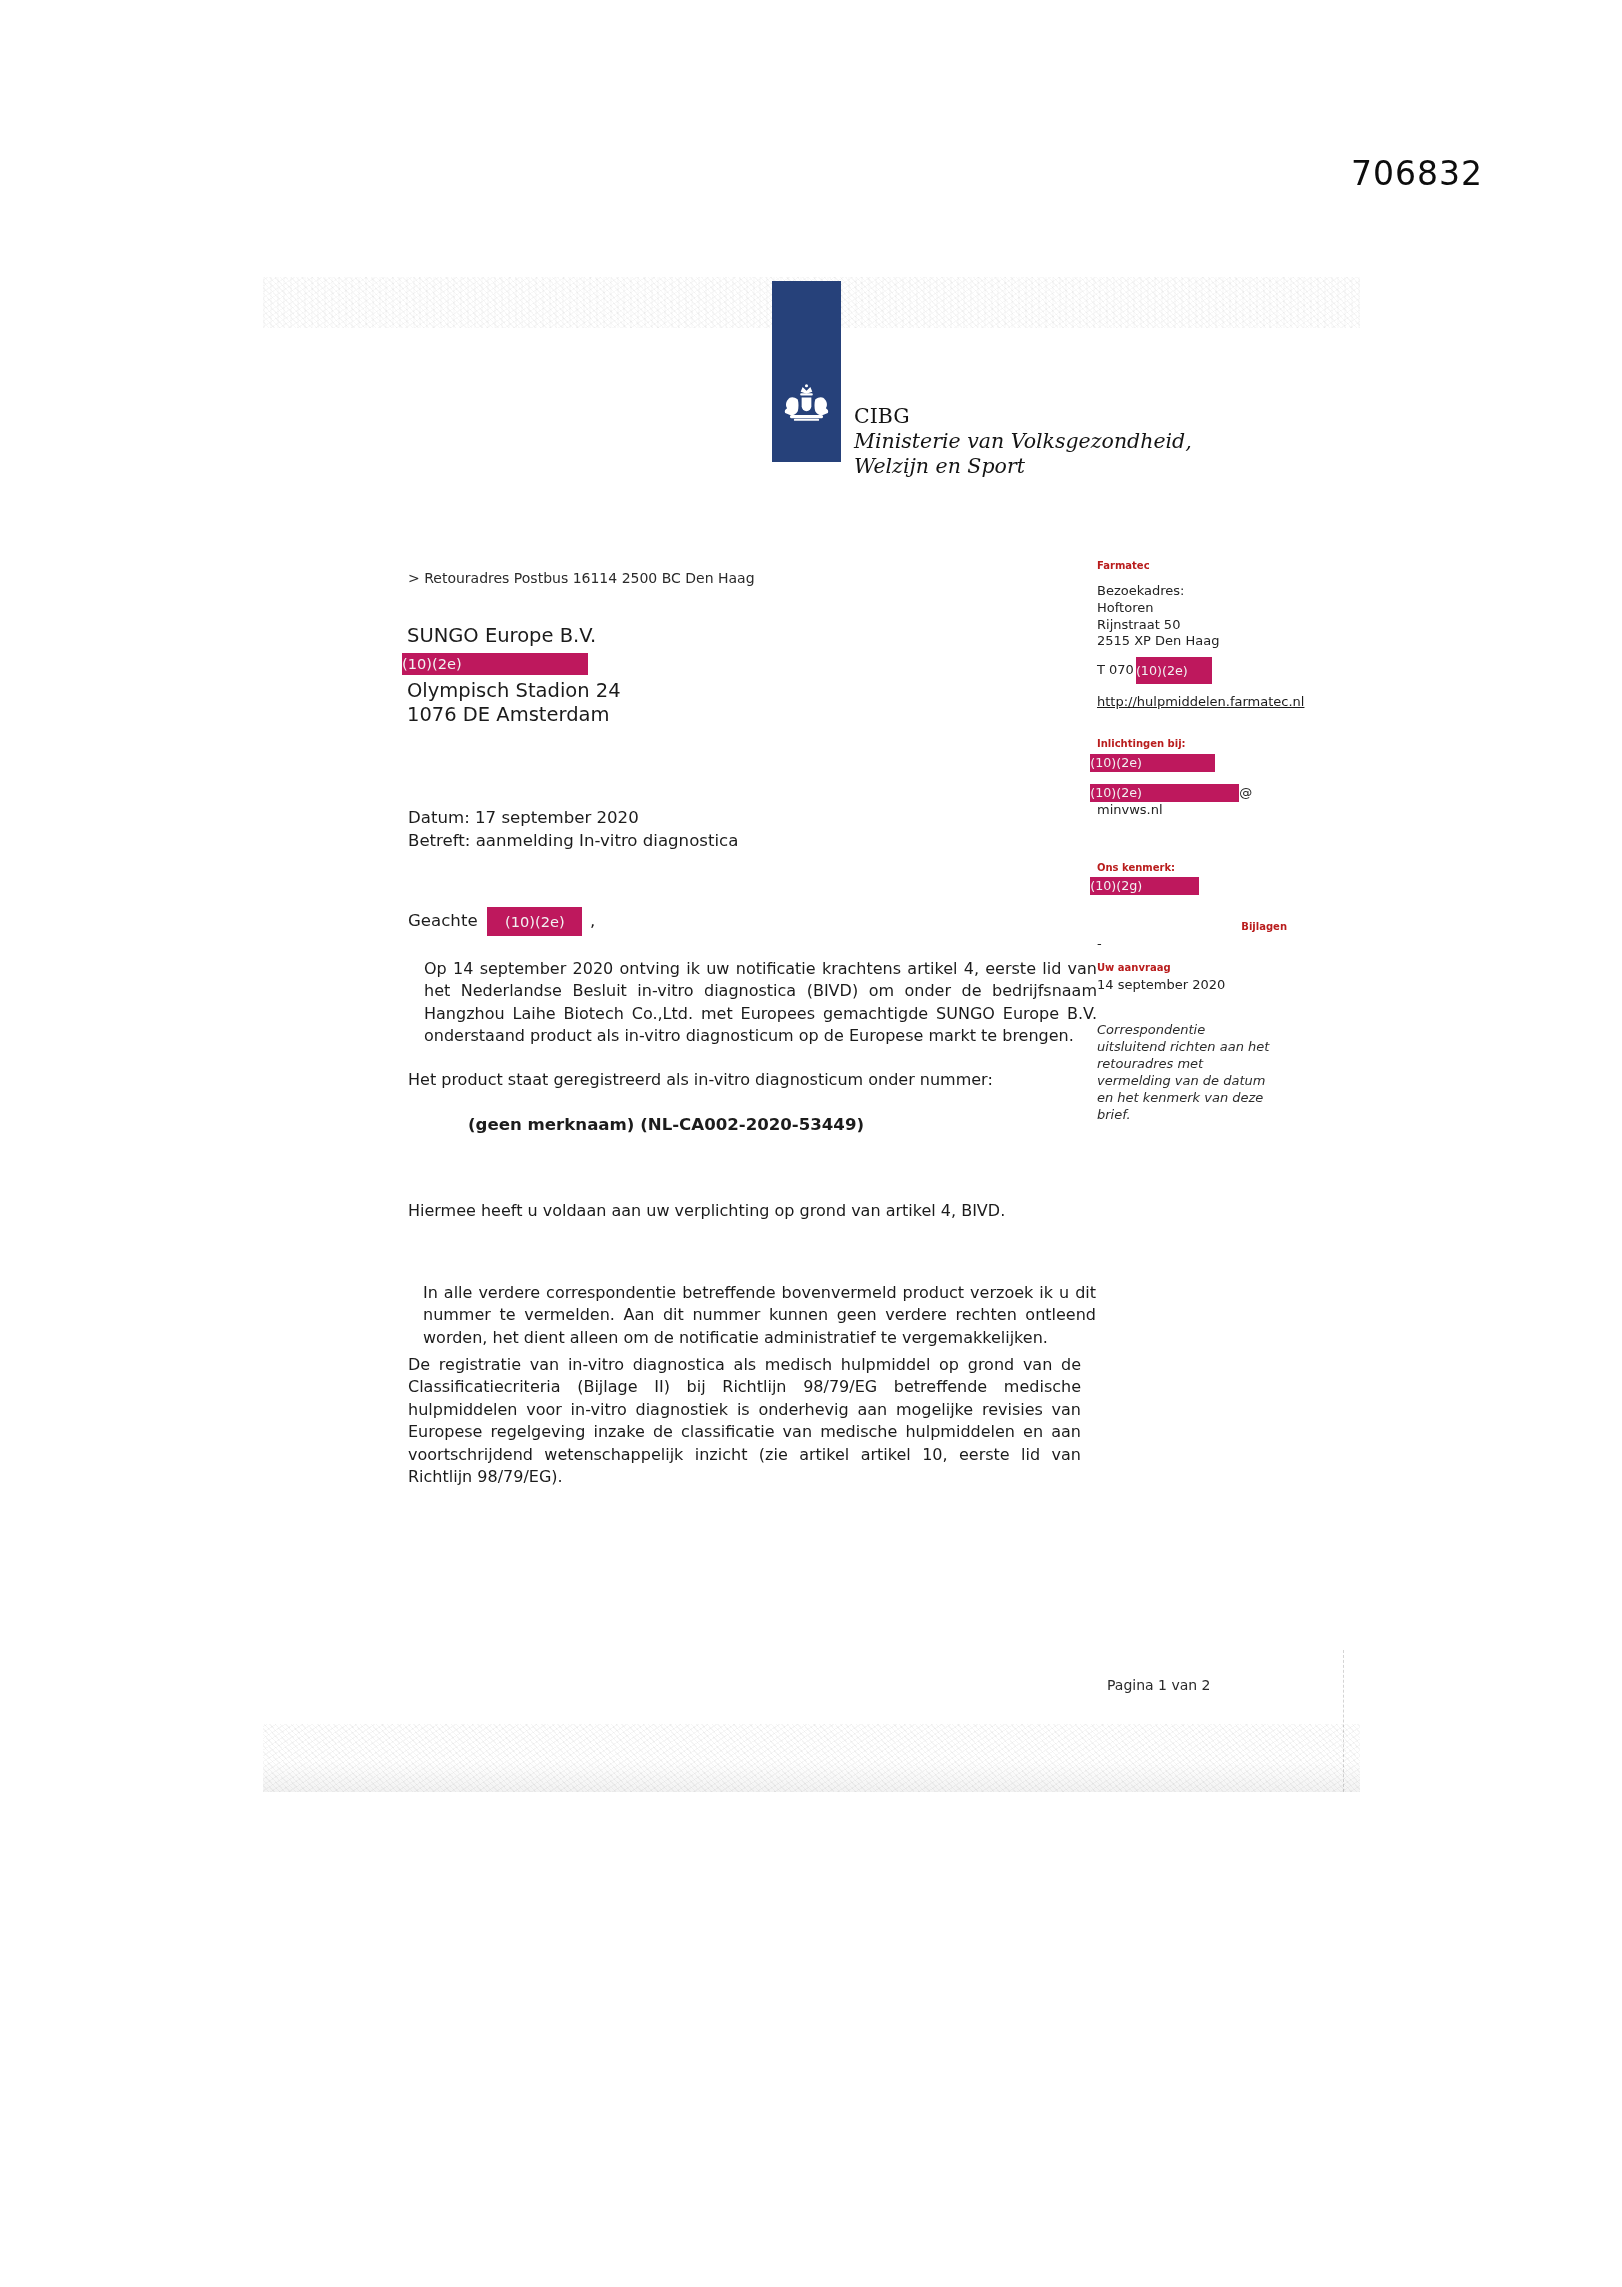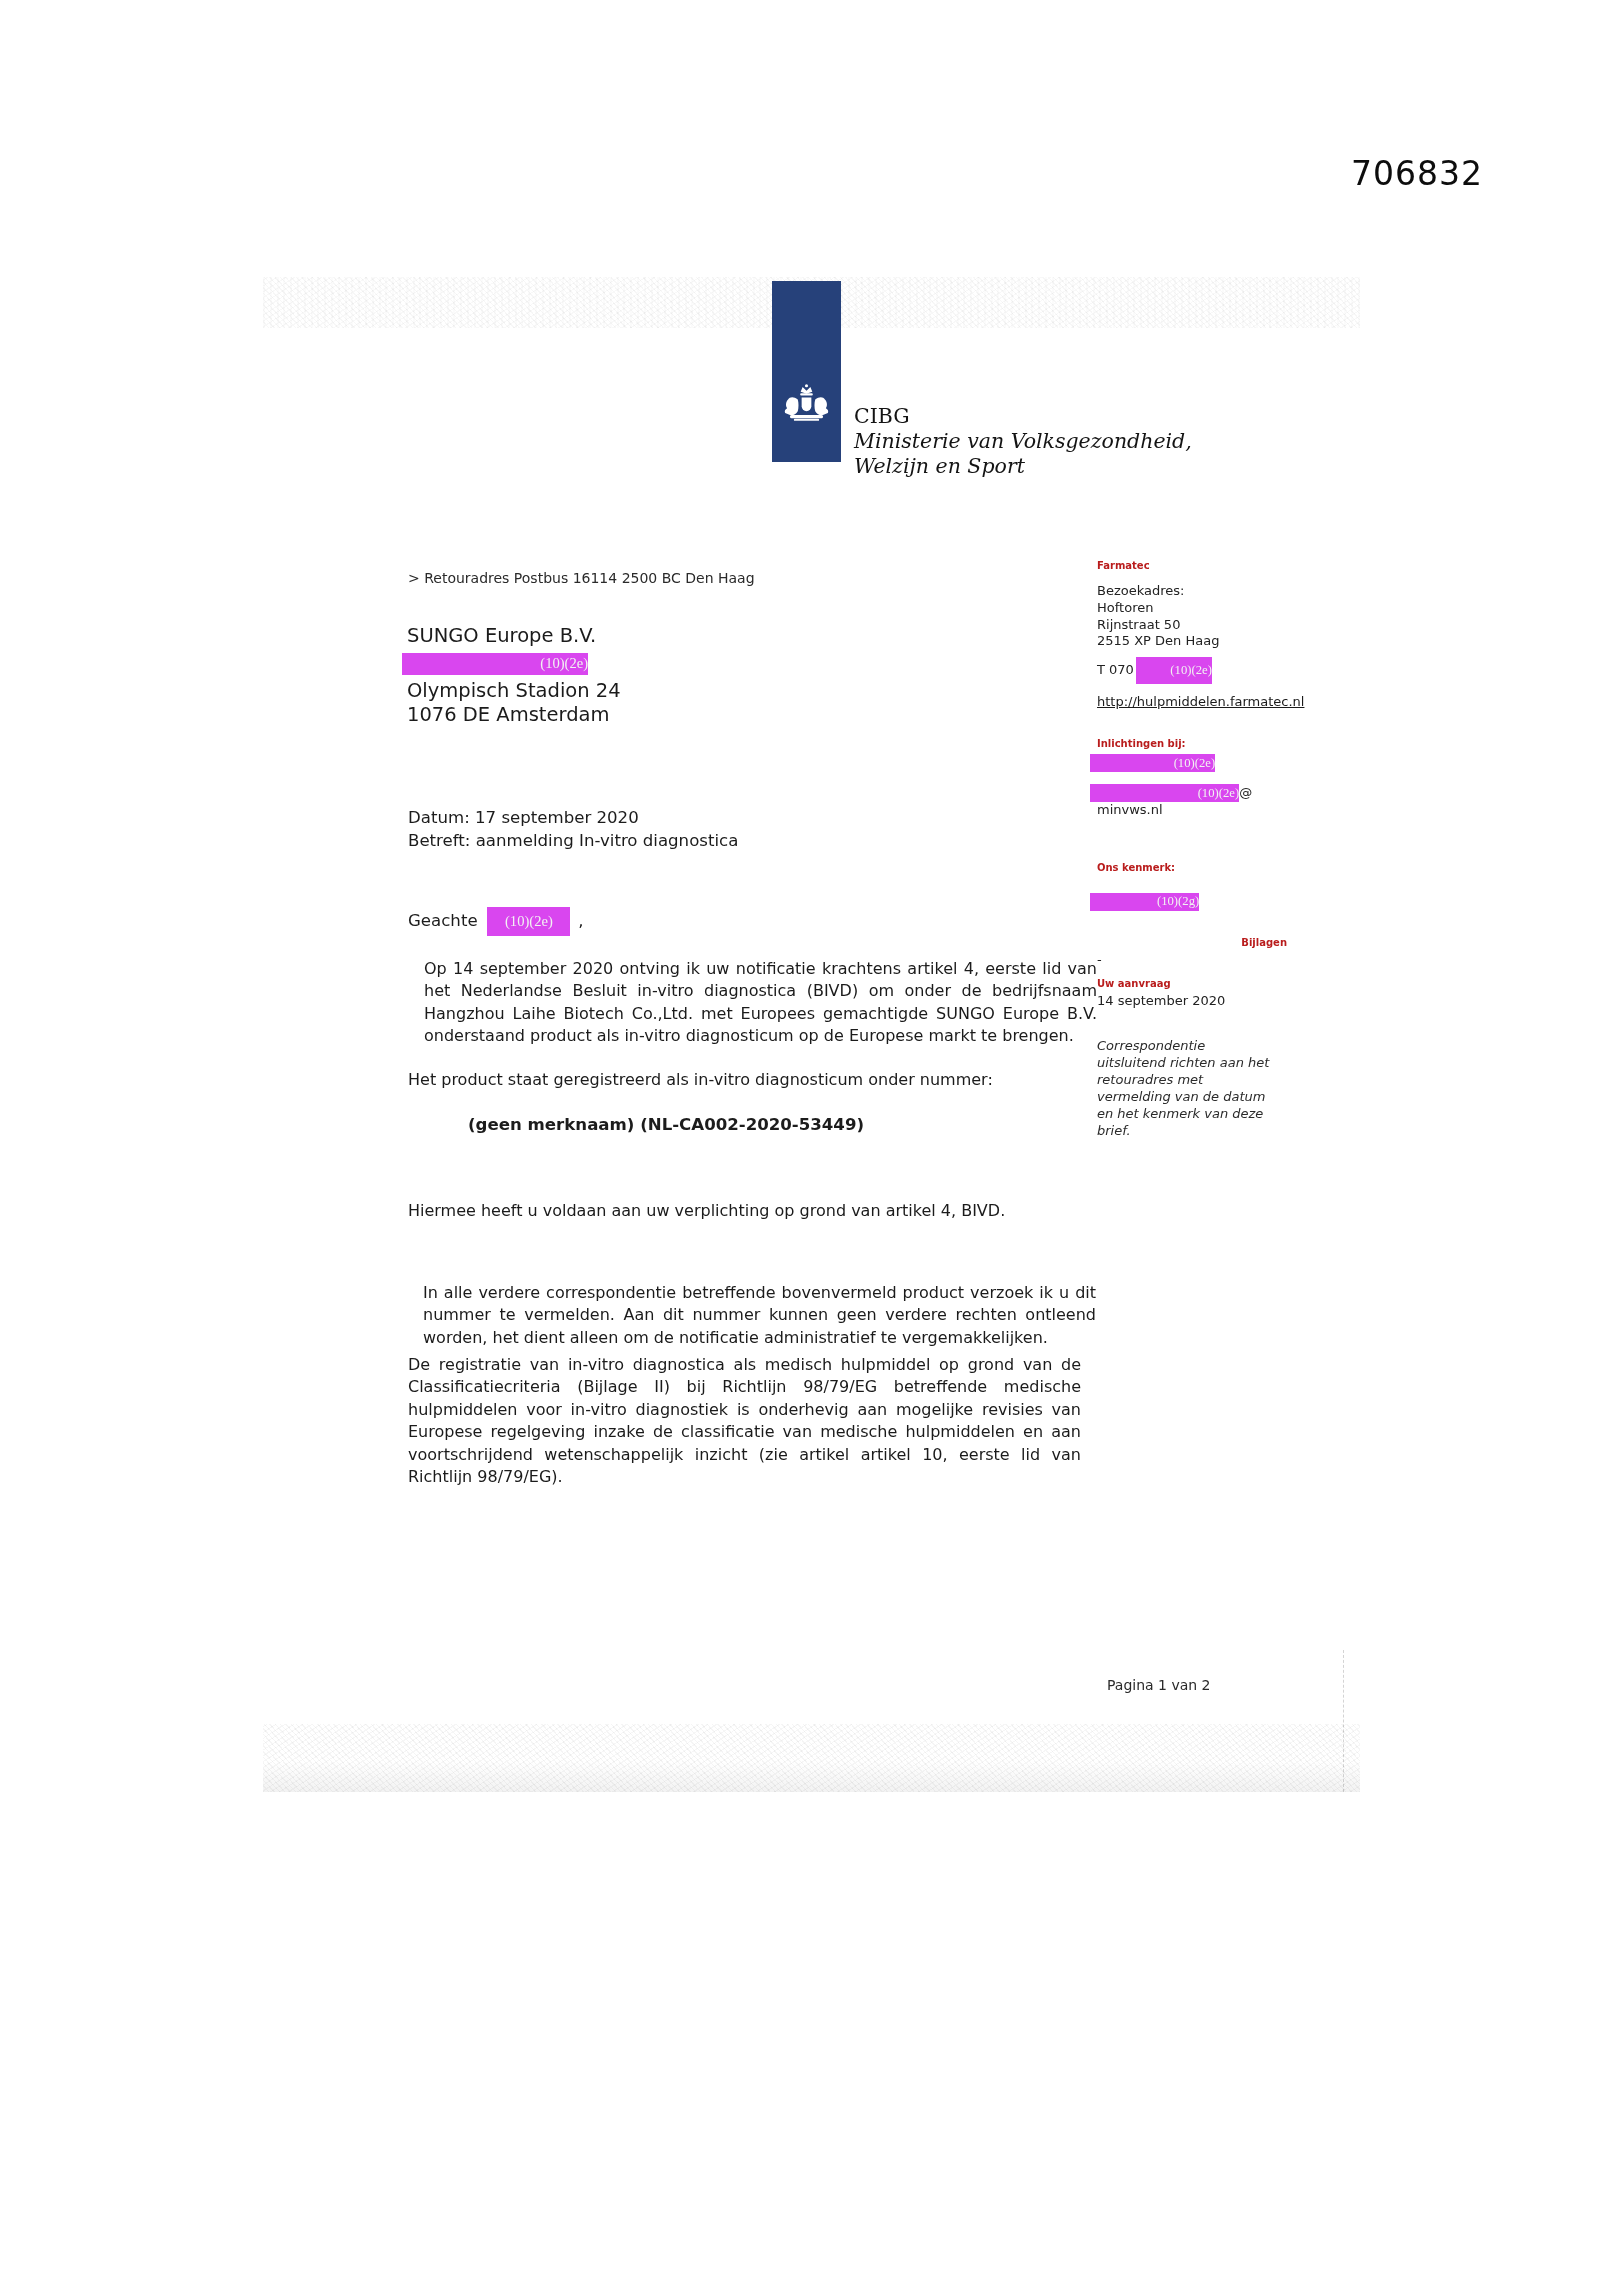--- a/index.html
+++ b/index.html
@@ -28,24 +28,23 @@
       repeating-linear-gradient(-33deg, rgba(0,0,0,0.035) 0 1px, transparent 1px 4.9px);
   }
   .scan-number{font-size:33px;letter-spacing:1px;color:#0d0d0d;}
   .logo-bar{background:#26417a;}
   .logo-text{font-family:"DejaVu Serif","Liberation Serif",serif;line-height:25px;font-size:20.5px;color:#141414;}
   .logo-text .org{font-style:normal;}
   .logo-text .min{font-style:italic;}
   .retouradres{font-size:14px;color:#2a2a2a;}
   .recipient{font-size:19.5px;line-height:24.4px;color:#1b1b1b;}
   .redact{
-    display:inline-block;background:#d946ef;color:#f2f2f2;
-    text-align:right;font-size:14.6px;vertical-align:middle;
+    display:inline-block;background:#be185d;color:#f2f2f2;
+    text-align:left;font-size:14.6px;vertical-align:middle;
     line-height:1;
-    font-family:Liberation Serif, serif;
   }
   .meta-line{font-size:16.6px;line-height:23.4px;}
   .body-text{font-size:16px;line-height:22.4px;color:#1b1b1b;}
   .justify{text-align:justify;}
   .salutation{font-size:16.6px;}
   .salutation .redact{height:29px;line-height:29px;padding:0 17.6px;margin:0 7.8px 0 9.8px;}
   .product{font-weight:bold;font-size:16.6px;line-height:23.4px;}
   .product .indent{padding-left:60px;}
   .sidebar{font-size:13px;line-height:16.6px;color:#222;}
   .sidebar .label{font-weight:bold;font-size:10px;color:#b91c1c;}
@@ -147,21 +146,21 @@
     <div style="margin-top:1px;margin-left:-6.8px;">
       <span class="redact" style="width:125px;height:18.5px;line-height:18.5px;">(10)(2e)</span>
     </div>
 
     <div style="margin-top:11.7px;margin-left:-6.8px;">
       <span class="redact" style="width:149px;height:18.5px;line-height:18.5px;">(10)(2e)</span><span>@</span>
     </div>
     <div>minvws.nl</div>
 
     <div class="label" style="margin-top:41px;">Ons kenmerk:</div>
-    <div style="margin-top:17px;margin-left:-6.8px;">
+    <div style="margin-top:1px;margin-left:-6.8px;">
       <span class="redact" style="width:109px;height:17.6px;line-height:17.6px;">(10)(2g)</span>
     </div>
 
     <div class="label" style="margin-top:24.4px;text-align:right;">Bijlagen</div>
     <div>-</div>
 
     <div class="label" style="margin-top:7.8px;">Uw aanvraag</div>
     <div>14 september 2020</div>
 
     <div class="note-italic" style="margin-top:27px;width:174px;">Correspondentie uitsluitend richten aan het retouradres met vermelding van de datum en het kenmerk van deze brief.</div>

